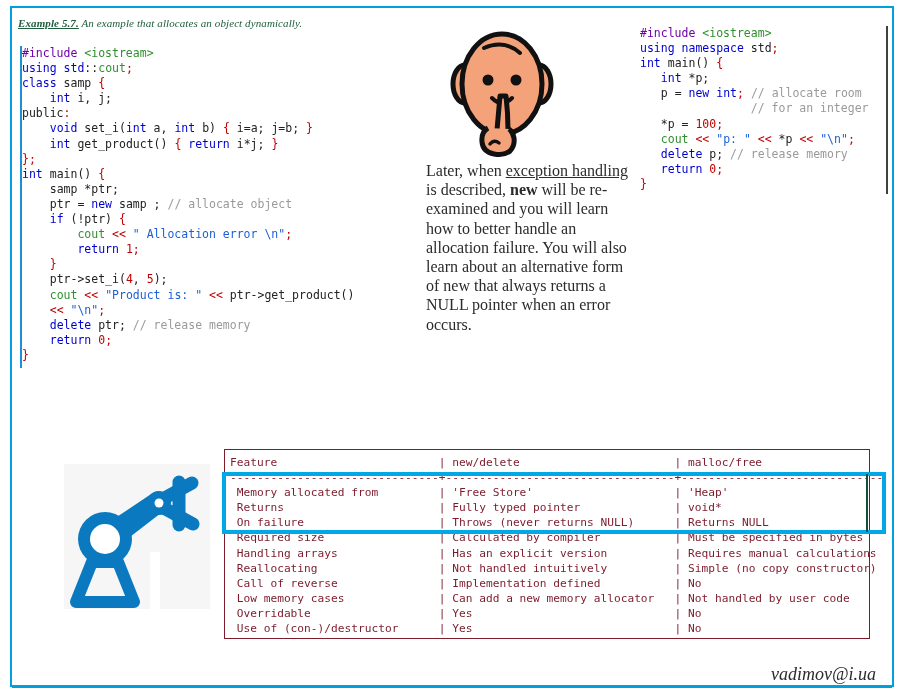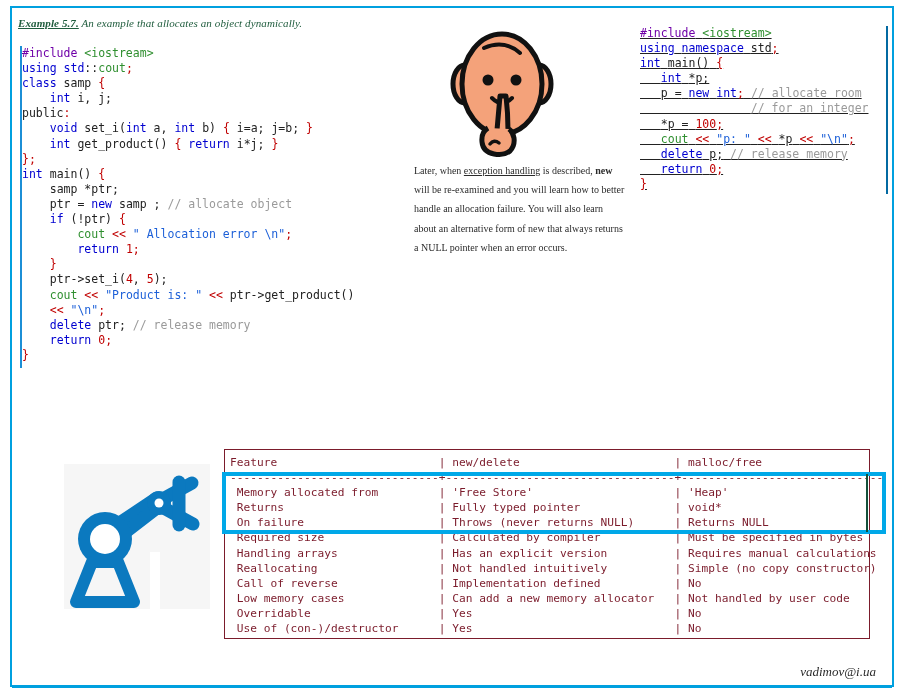--- a/index.html
+++ b/index.html
@@ -64,43 +64,42 @@
     width: 390px;
     border-left: 2px solid #1c8fd6;
     box-sizing: border-box;
     height: 322px;
   }
   .code-right {
     position: absolute;
     left: 640px;
     top: 26px;
     width: 248px;
-    border-right: 2px solid #0369a1;
+    border-right: 2px solid #404040;
     padding-right: 4px;
     box-sizing: border-box;
     height: 168px;
-    text-decoration: underline;
   }
   .kw     { color: #0000d0; }       
   .kw2    { color: #2f8f2f; }       
   .pre    { color: #6f00a8; }       
   .str    { color: #1d60d8; }       
   .op     { color: #c00000; }       
   .cmt    { color: #9a9a9a; }       
   .pl     { color: #222222; }       
   .num    { color: #c00000; }
 
   
   .para {
     position: absolute;
-    left: 414px;
+    left: 426px;
     top: 161px;
     width: 212px;
     font-family: "Liberation Serif", serif;
-    font-size: 10px;
+    font-size: 16px;
     line-height: 19.2px;
     color: #2b2b2b;
   }
   .para u { text-decoration: underline; }
   .para b { font-weight: bold; }
 
   
   .face-img {
     position: absolute;
     left: 432px;
@@ -180,21 +179,21 @@
     font-family: "DejaVu Sans Mono", "Liberation Mono", monospace;
     font-weight: bold;
     font-size: 15px;
   }
   .footer-mail {
     position: absolute;
     right: 24px;
     top: 664px;
     font-family: "Liberation Serif", serif;
     font-style: italic;
-    font-size: 13px;
+    font-size: 18px;
     color: #2b2b2b;
     white-space: nowrap;
   }
 </style>
 </head>
 <body>
 
 <div id="slide">
 
   <div class="frame"></div>

